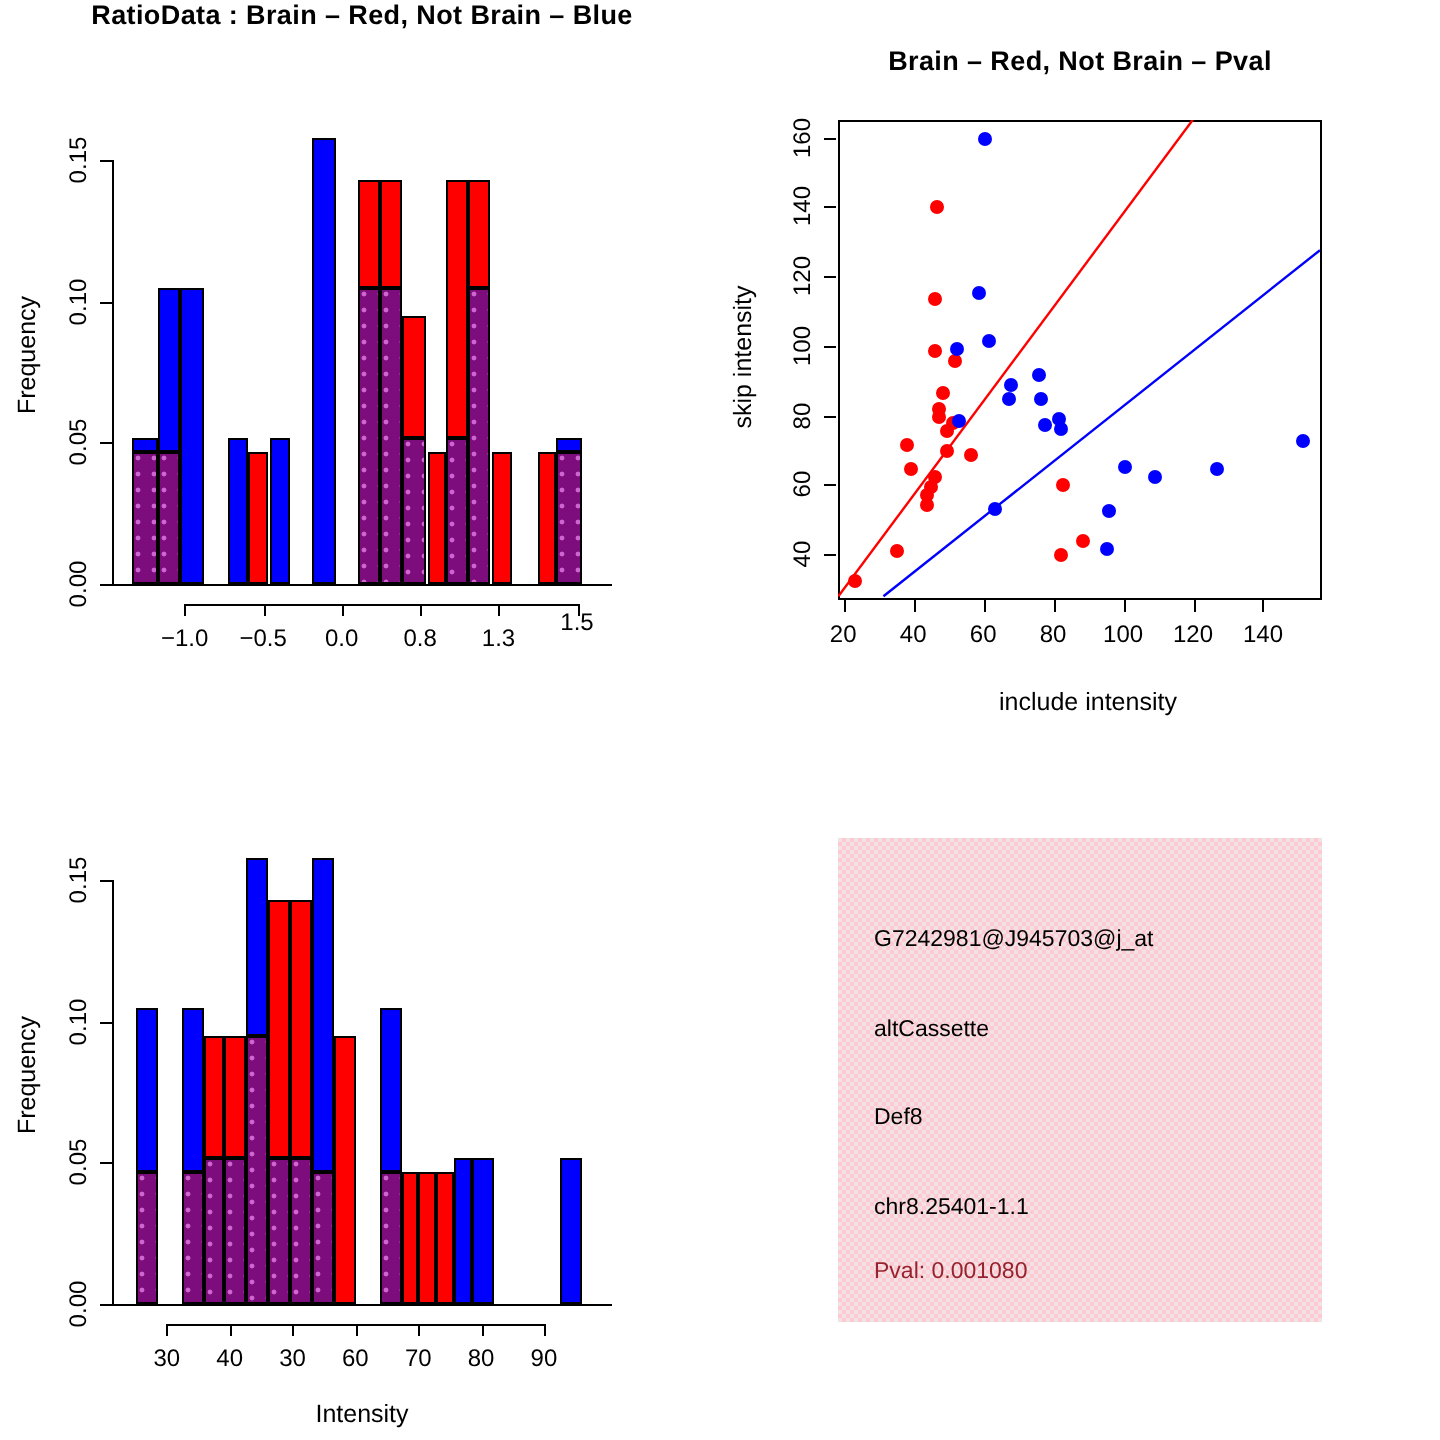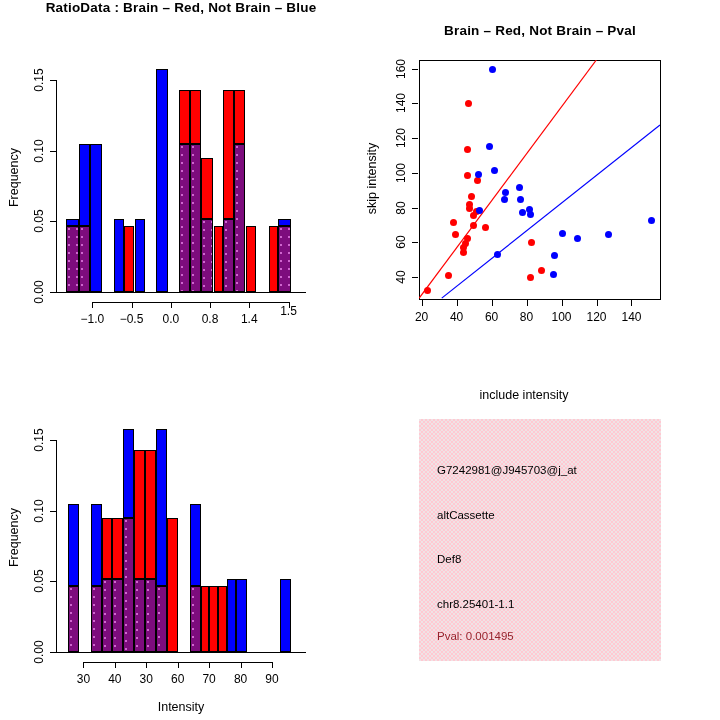--- a/index.html
+++ b/index.html
@@ -28,32 +28,32 @@
 </style>
 </head>
 <body>
 
 <div id="canvas">
 
   <div class="title" style="left:0;top:21;width:362px;">RatioData : Brain – Red, Not Brain – Blue</div>
   <div class="vlabel" style="left:-46px;top:170px;">Frequency</div>
 
   <div class="title" style="left:410px;top:23px;width:260px;">Brain – Red, Not Brain – Pval</div>
-  <div class="axlabel" style="left:404px;top:344px;width:240px;margin-top:44px;">include intensity</div>
+  <div class="axlabel" style="left:424px;top:344px;width:240px;">include intensity</div>
   <div class="vlabel" style="left:312px;top:171px;">skip intensity</div>
 
   <div class="axlabel" style="left:56px;top:700px;width:250px;">Intensity</div>
   <div class="vlabel" style="left:-46px;top:530px;">Frequency</div>
 
   <div id="infobox">
     <div class="ib-line" style="top:45px;">G7242981@J945703@j_at</div>
     <div class="ib-line" style="top:90px;">altCassette</div>
     <div class="ib-line" style="top:134px;">Def8</div>
     <div class="ib-line" style="top:179px;">chr8.25401-1.1</div>
-    <div class="ib-line ib-pval" style="top:211px;">Pval: 0.001495</div>
+    <div class="ib-line ib-pval" style="top:211px;">Pval: 0.001080</div>
   </div>
 
 <div class="hline" style="left: 57px; top: 292px; width: 249px; height: 1px;"></div>
     <div class="vline" style="left: 56px; top: 80.125px; width: 1px; height: 212.875px;"></div>
     <div class="hline" style="left: 50px; top: 292px; width: 6px; height: 1px;"></div>
     <div class="ticklabel vert" style="left: 24px; top: 285px; width: 30px; height: 14px;">0.00</div>
     <div class="hline" style="left: 50px; top: 221.375px; width: 6px; height: 1px;"></div>
     <div class="ticklabel vert" style="left: 24px; top: 214.375px; width: 30px; height: 14px;">0.05</div>
     <div class="hline" style="left: 50px; top: 150.75px; width: 6px; height: 1px;"></div>
     <div class="ticklabel vert" style="left: 24px; top: 143.75px; width: 30px; height: 14px;">0.10</div>
@@ -62,21 +62,21 @@
     <div class="hline" style="left: 92.3165px; top: 302px; width: 197.203px; height: 1px;"></div>
     <div class="vline" style="left: 92.3165px; top: 302px; width: 1px; height: 6px;"></div>
     <div class="ticklabel" style="left: 72.3165px; top: 312px; width: 40px;">−1.0</div>
     <div class="vline" style="left: 131.557px; top: 302px; width: 1px; height: 6px;"></div>
     <div class="ticklabel" style="left: 111.557px; top: 312px; width: 40px;">−0.5</div>
     <div class="vline" style="left: 170.797px; top: 302px; width: 1px; height: 6px;"></div>
     <div class="ticklabel" style="left: 150.797px; top: 312px; width: 40px;">0.0</div>
     <div class="vline" style="left: 210.038px; top: 302px; width: 1px; height: 6px;"></div>
     <div class="ticklabel" style="left: 190.038px; top: 312px; width: 40px;">0.8</div>
     <div class="vline" style="left: 249.278px; top: 302px; width: 1px; height: 6px;"></div>
-    <div class="ticklabel" style="left: 229.278px; top: 312px; width: 40px;">1.4</div>
+    <div class="ticklabel" style="left: 229.278px; top: 312px; width: 40px;">1.3</div>
     <div class="vline" style="left: 288.519px; top: 302px; width: 1px; height: 6px;"></div>
     <div class="ticklabel" style="left: 268.519px; top: 304px; width: 40px;">1.5</div>
     <div class="seg seg-purple" style="left: 66.4177px; top: 225.613px; width: 12.557px; height: 66.3875px;"></div>
     <div class="seg seg-blue" style="left: 66.4177px; top: 218.55px; width: 12.557px; height: 7.0625px;"></div>
     <div class="seg seg-purple" style="left: 78.9747px; top: 225.613px; width: 10.9873px; height: 66.3875px;"></div>
     <div class="seg seg-blue" style="left: 78.9747px; top: 143.688px; width: 10.9873px; height: 81.925px;"></div>
     <div class="seg seg-blue" style="left: 89.962px; top: 143.688px; width: 11.7722px; height: 148.312px;"></div>
     <div class="seg seg-blue" style="left: 113.506px; top: 218.55px; width: 10.2025px; height: 73.45px;"></div>
     <div class="seg seg-red" style="left: 124.494px; top: 225.613px; width: 9.41772px; height: 66.3875px;"></div>
     <div class="seg seg-blue" style="left: 134.696px; top: 218.55px; width: 10.2025px; height: 73.45px;"></div>

